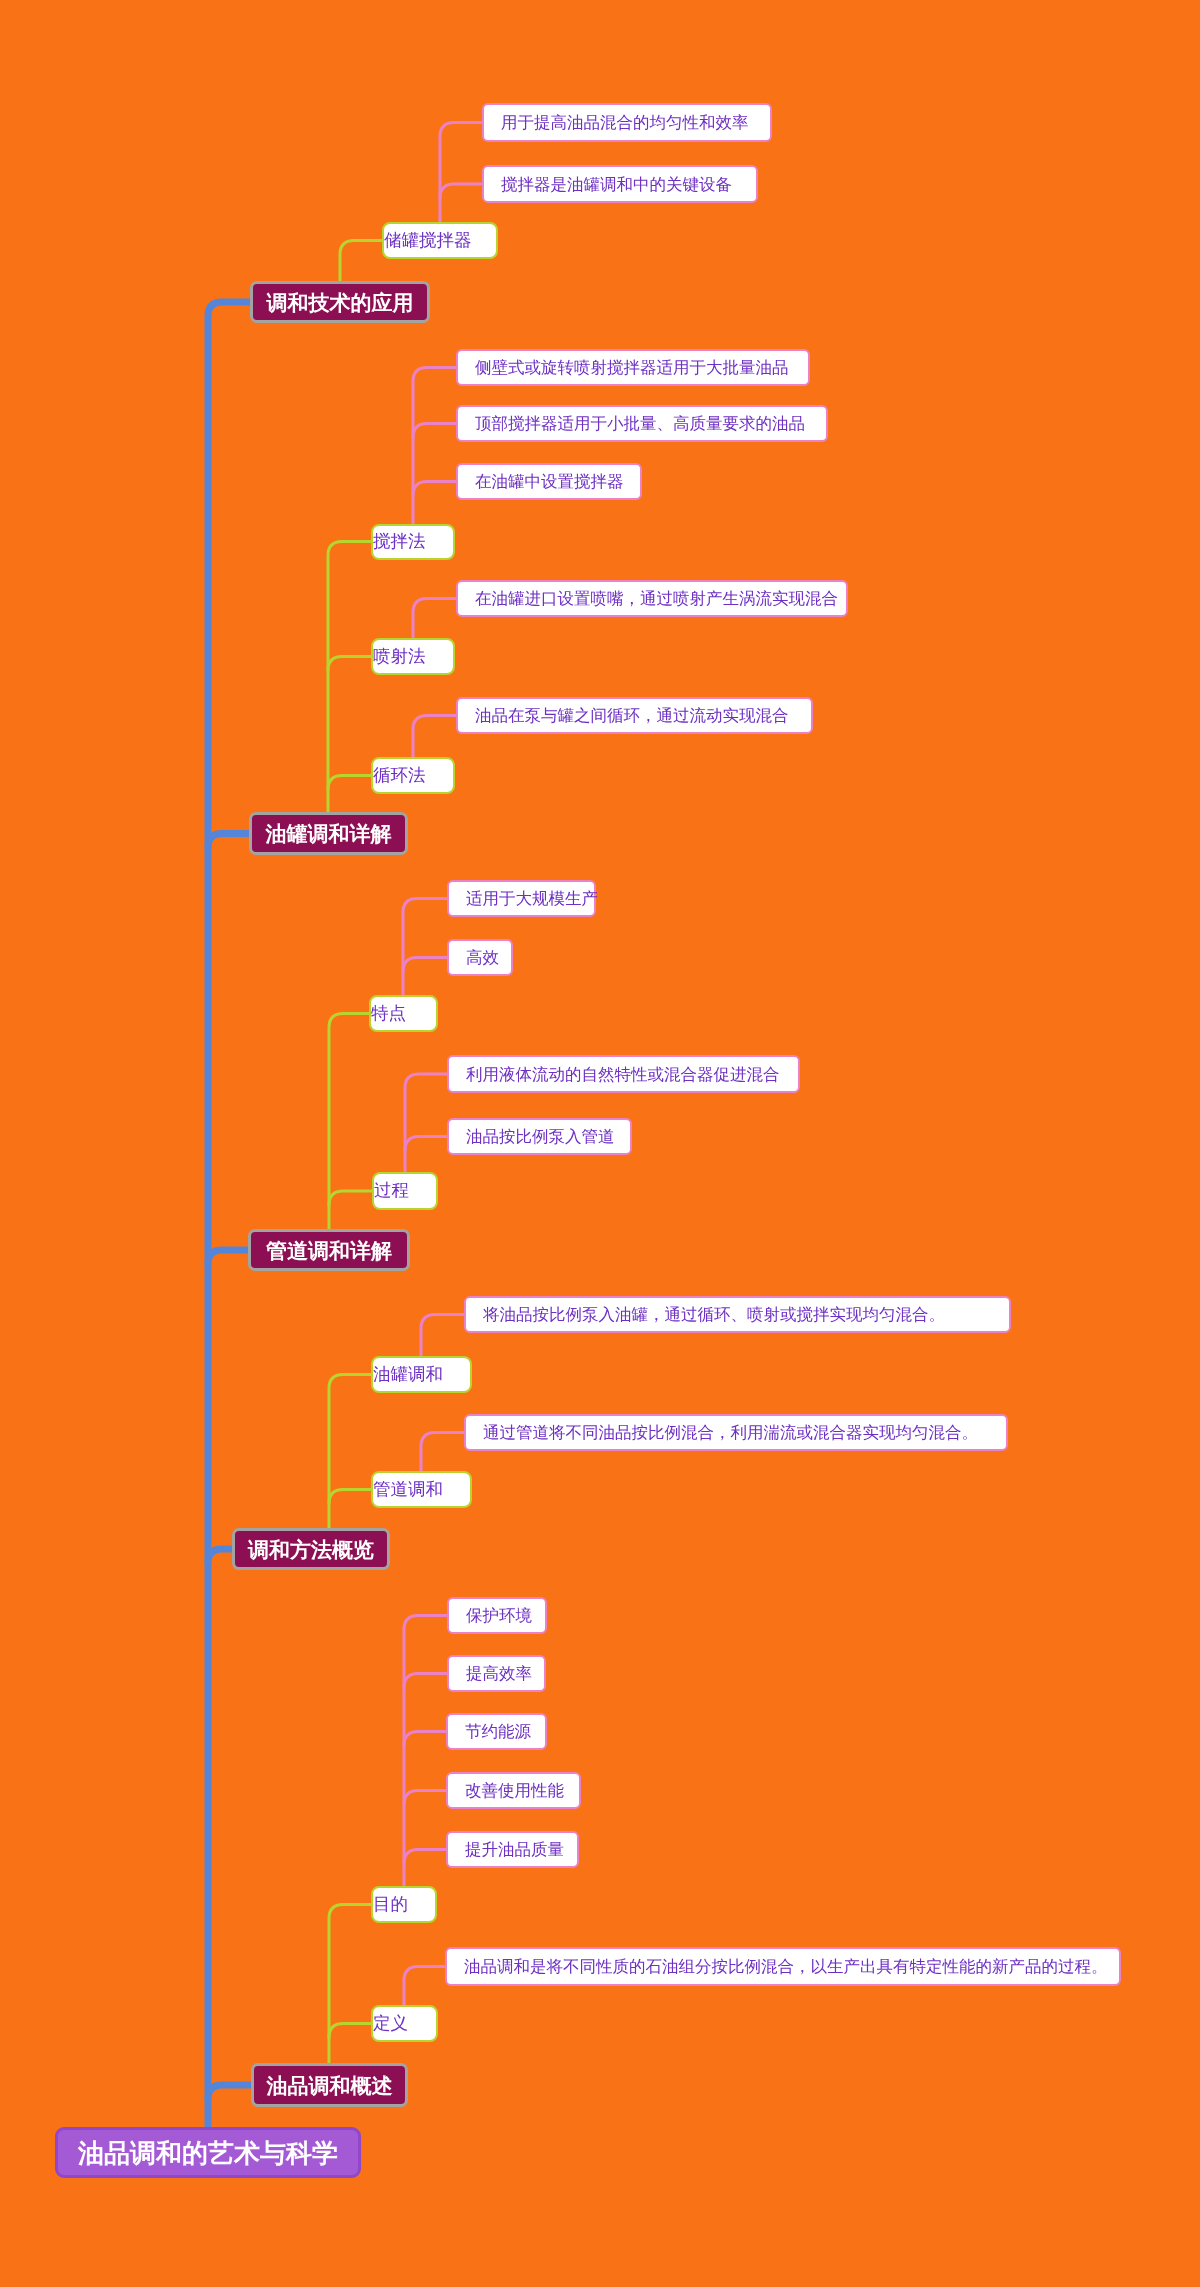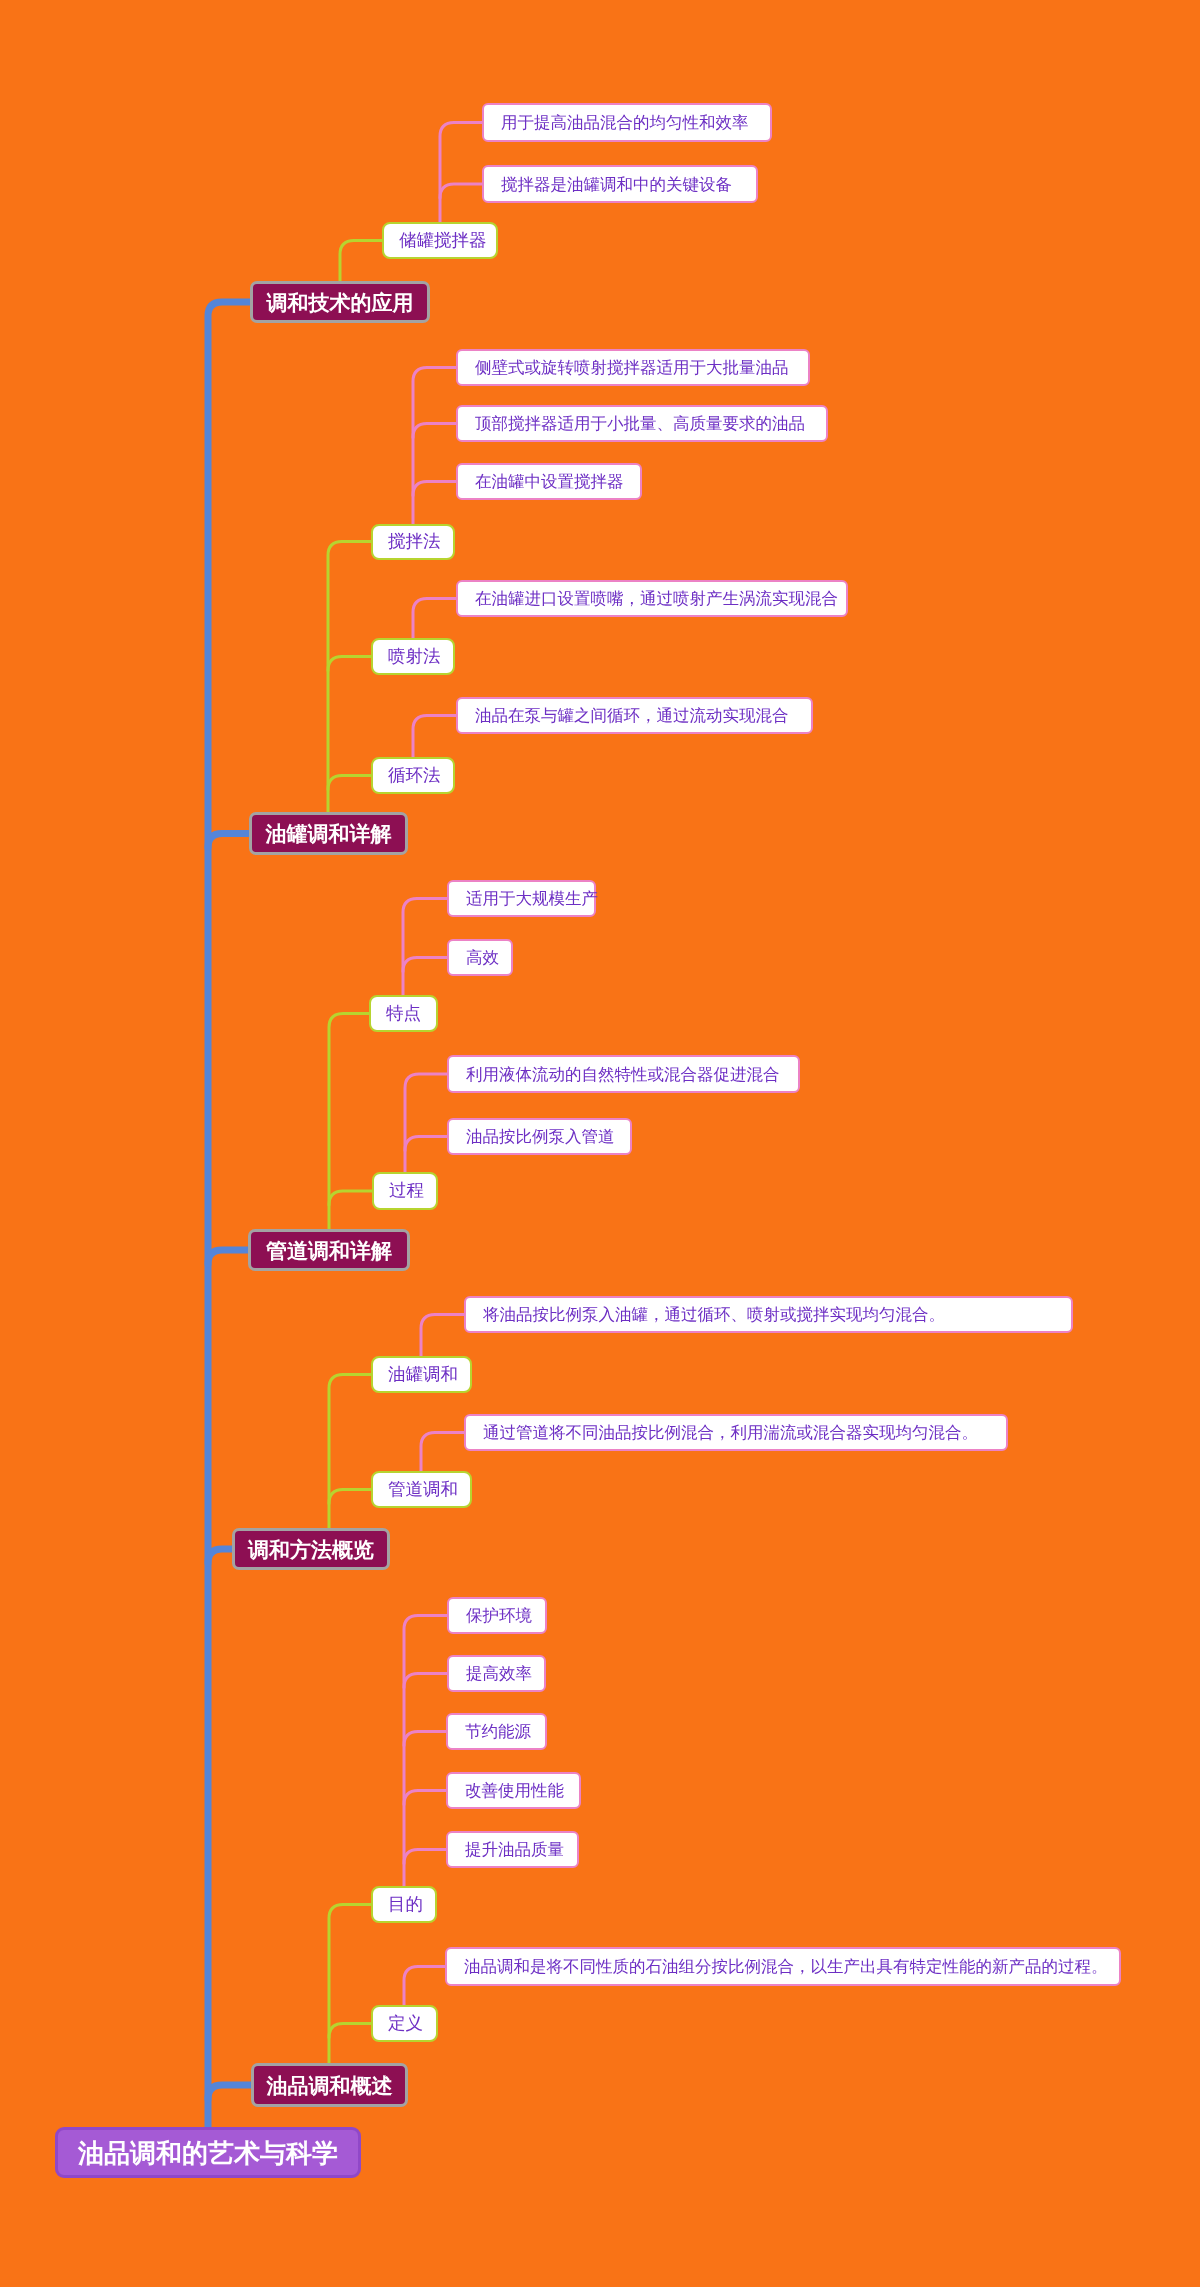--- a/index.html
+++ b/index.html
@@ -33,21 +33,20 @@
     color:#ffffff;
     font-size:21px;font-weight:bold;
     justify-content:center;
   }
   .sub{
     background:#ffffff;
     border:2.5px solid #b7d42f;
     border-radius:8px;
     color:#6d2fc4;
     font-size:17.5px;
-    padding-left:15px;
   }
   .leaf{
     background:#ffffff;
     border:2.5px solid #ec82c6;
     border-radius:6px;
     color:#6d2fc4;
     font-size:16.5px;
     padding-left:17px;
   }
 </style>
@@ -118,21 +117,21 @@
   <div class="node main" style="left:249px;top:812px;width:159px;height:43px">油罐调和详解</div>
 
   <div class="node leaf" style="left:447px;top:880px;width:149px;height:37px">适用于大规模生产</div>
   <div class="node leaf" style="left:447px;top:939px;width:66px;height:37px">高效</div>
   <div class="node sub" style="left:369px;top:995px;width:69px;height:37px">特点</div>
   <div class="node leaf" style="left:447px;top:1055px;width:353px;height:38px">利用液体流动的自然特性或混合器促进混合</div>
   <div class="node leaf" style="left:447px;top:1118px;width:185px;height:37px">油品按比例泵入管道</div>
   <div class="node sub" style="left:372px;top:1172px;width:66px;height:38px">过程</div>
   <div class="node main" style="left:248px;top:1229px;width:162px;height:42px">管道调和详解</div>
 
-  <div class="node leaf" style="left:464px;top:1296px;width:609px;height:37px">将油品按比例泵入油罐，通过循环、喷射或搅拌实现均匀混合。</div>
+  <div class="node leaf" style="left:464px;top:1296px;width:547px;height:37px">将油品按比例泵入油罐，通过循环、喷射或搅拌实现均匀混合。</div>
   <div class="node sub" style="left:371px;top:1356px;width:101px;height:37px">油罐调和</div>
   <div class="node leaf" style="left:464px;top:1414px;width:544px;height:37px">通过管道将不同油品按比例混合，利用湍流或混合器实现均匀混合。</div>
   <div class="node sub" style="left:371px;top:1471px;width:101px;height:37px">管道调和</div>
   <div class="node main" style="left:232px;top:1528px;width:158px;height:42px">调和方法概览</div>
 
   <div class="node leaf" style="left:447px;top:1597px;width:100px;height:37px">保护环境</div>
   <div class="node leaf" style="left:447px;top:1655px;width:99px;height:37px">提高效率</div>
   <div class="node leaf" style="left:446px;top:1713px;width:101px;height:37px">节约能源</div>
   <div class="node leaf" style="left:446px;top:1772px;width:135px;height:37px">改善使用性能</div>
   <div class="node leaf" style="left:446px;top:1831px;width:133px;height:37px">提升油品质量</div>

